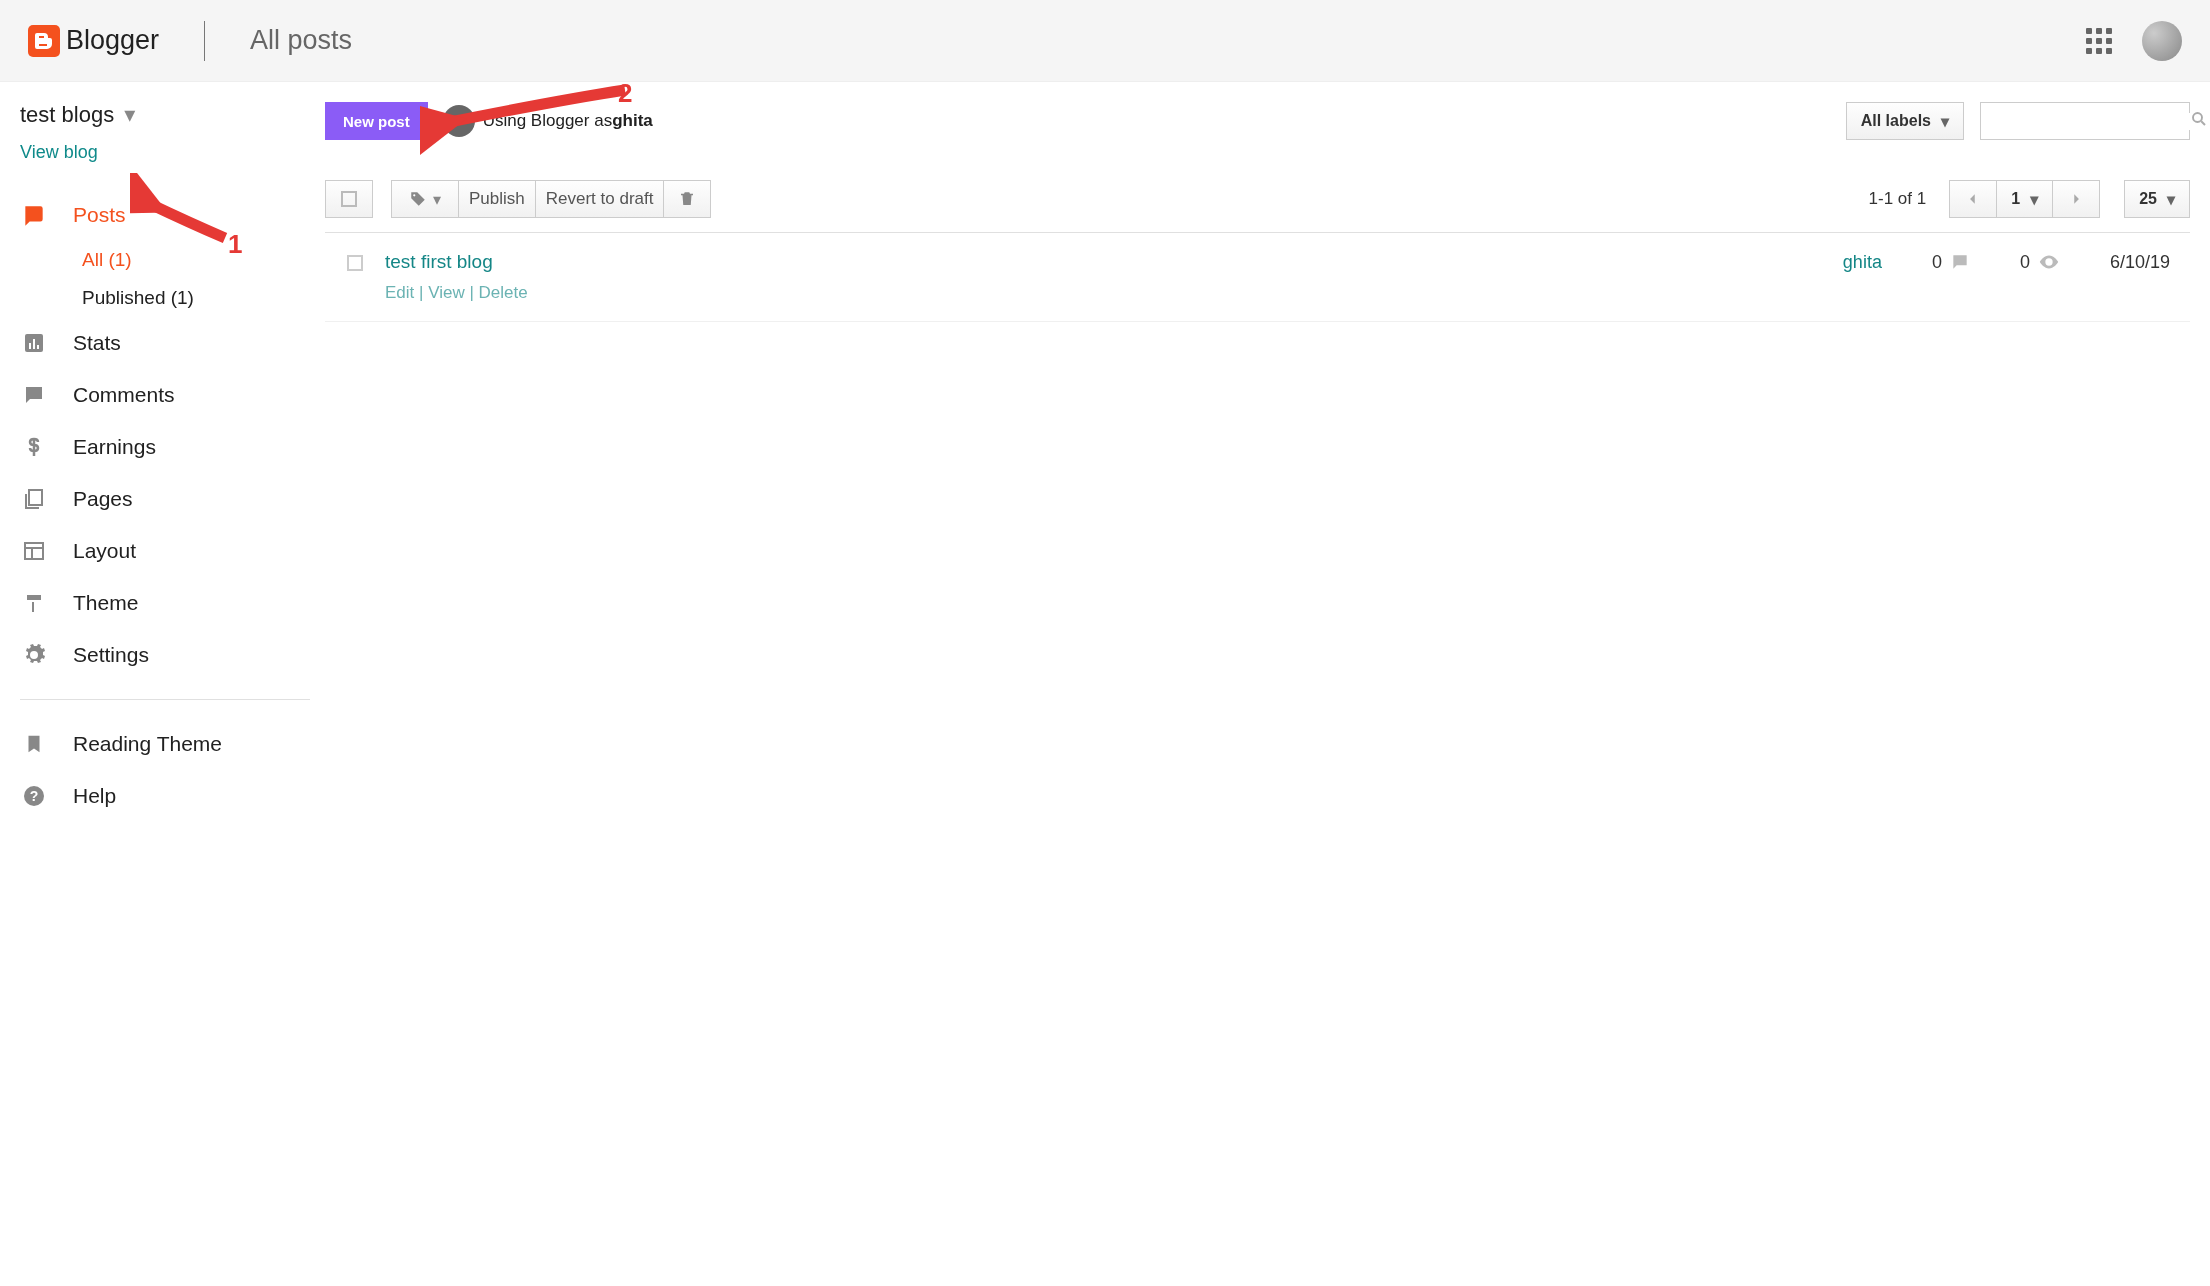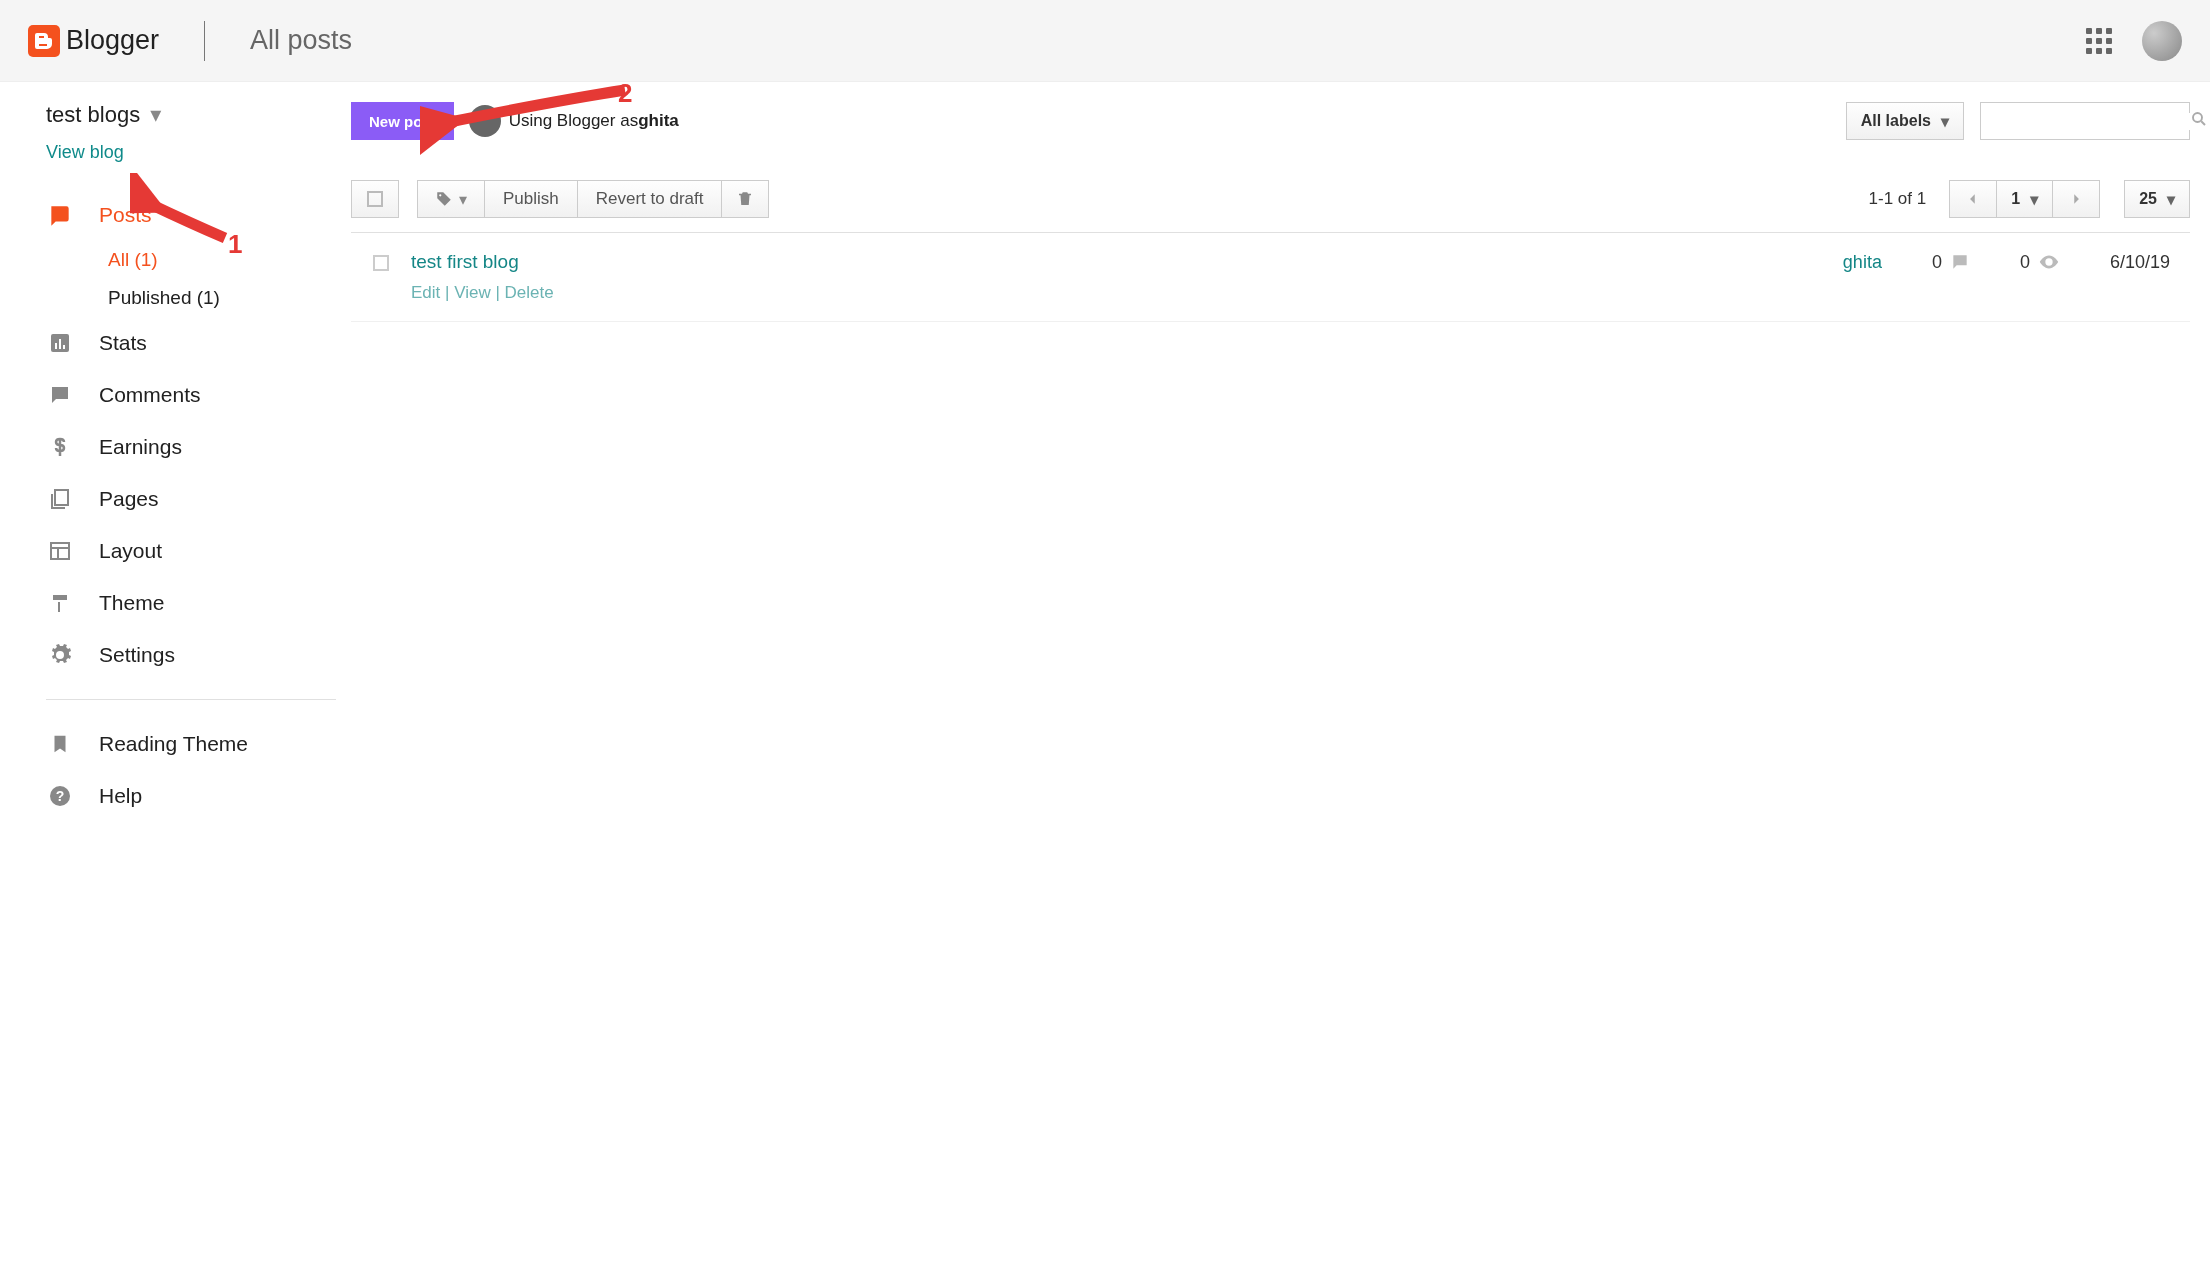--- a/index.html
+++ b/index.html
@@ -8,21 +8,21 @@
 .header { display: flex; align-items: center; height: 82px; background: #f5f5f5; border-bottom: 1px solid #eee; padding: 0 28px; }
 .logo-icon { width: 32px; height: 32px; display: flex; align-items: center; justify-content: center; }
 .logo-text { font-size: 27px; color: #212121; margin-left: 6px; }
 .vsep { width: 1px; height: 40px; background: #777; margin: 0 45px; }
 .page-title { font-size: 27px; color: #666; }
 .header-right { margin-left: auto; display: flex; align-items: center; gap: 30px; }
 .apps-grid { width: 26px; height: 26px; display: grid; grid-template-columns: repeat(3,1fr); grid-gap: 4px; }
 .apps-grid span { width: 6px; height: 6px; background: #666; border-radius: 1px; }
 .avatar { width: 40px; height: 40px; border-radius: 50%; background: radial-gradient(circle at 30% 30%, #ccc, #888); }
 
-.layout { display: flex; margin-left: 26px; }
+.layout { display: flex; }
 .sidebar { width: 310px; padding: 20px 0 20px 20px; }
 .blog-select { display: flex; align-items: center; font-size: 22px; color: #212121; cursor: pointer; }
 .blog-select .caret { margin-left: 10px; color: #888; }
 .view-blog { display: block; color: #0f8a8a; font-size: 18px; margin-top: 14px; cursor: pointer; }
 
 .nav { margin-top: 26px; }
 .nav-item { display: flex; align-items: center; height: 52px; cursor: pointer; }
 .nav-item.active .nav-label { color: #f4511e; }
 .nav-ico { width: 28px; height: 28px; margin-right: 25px; display: flex; align-items: center; justify-content: center; color: #888; }
 .nav-item.active .nav-ico { color: #f4511e; }
@@ -43,21 +43,21 @@
 .search-box { width: 210px; border: 1px solid #ccc; height: 38px; display: flex; align-items: center; padding: 0 10px; }
 .search-box input { flex: 1; border: none; outline: none; font-size: 15px; }
 .search-ico { color: #aaa; }
 
 .toolbar { display: flex; align-items: center; border-bottom: 1px solid #e0e0e0; padding-bottom: 14px; }
 .icon-btn { background: linear-gradient(#fefefe,#f1f1f1); border: 1px solid #ccc; height: 38px; width: 48px; display: flex; align-items: center; justify-content: center; cursor: pointer; }
 .check-empty { width: 16px; height: 16px; border: 2px solid #bbb; }
 .btn-group { display: flex; margin-left: 18px; }
 .btn-group > * { border-radius: 0; margin-left: -1px; }
 .btn-group > *:first-child { margin-left: 0; }
-.action-btn { background: linear-gradient(#fefefe,#f1f1f1); border: 1px solid #ccc; height: 38px; padding: 0 18px; font-size: 17px; color: #555; cursor: pointer; font-weight: 500; }
+.action-btn { background: linear-gradient(#fefefe,#f1f1f1); border: 1px solid #ccc; height: 38px; padding: 0 10px; font-size: 17px; color: #555; cursor: pointer; font-weight: 500; }
 .toolbar-right { margin-left: auto; display: flex; align-items: center; gap: 24px; }
 .range-text { font-size: 17px; color: #333; }
 .pager { display: flex; }
 .pager > * { margin-left: -1px; }
 
 .post-row { display: flex; align-items: flex-start; padding: 18px 0; border-bottom: 1px solid #f0f0f0; }
 .post-check { width: 16px; height: 16px; border: 2px solid #ccc; margin: 4px 22px 0 22px; }
 .post-title { color: #148686; font-size: 19px; cursor: pointer; }
 .post-actions { margin-top: 10px; font-size: 17px; color: #6bb3b3; }
 .post-actions span { cursor: pointer; }

